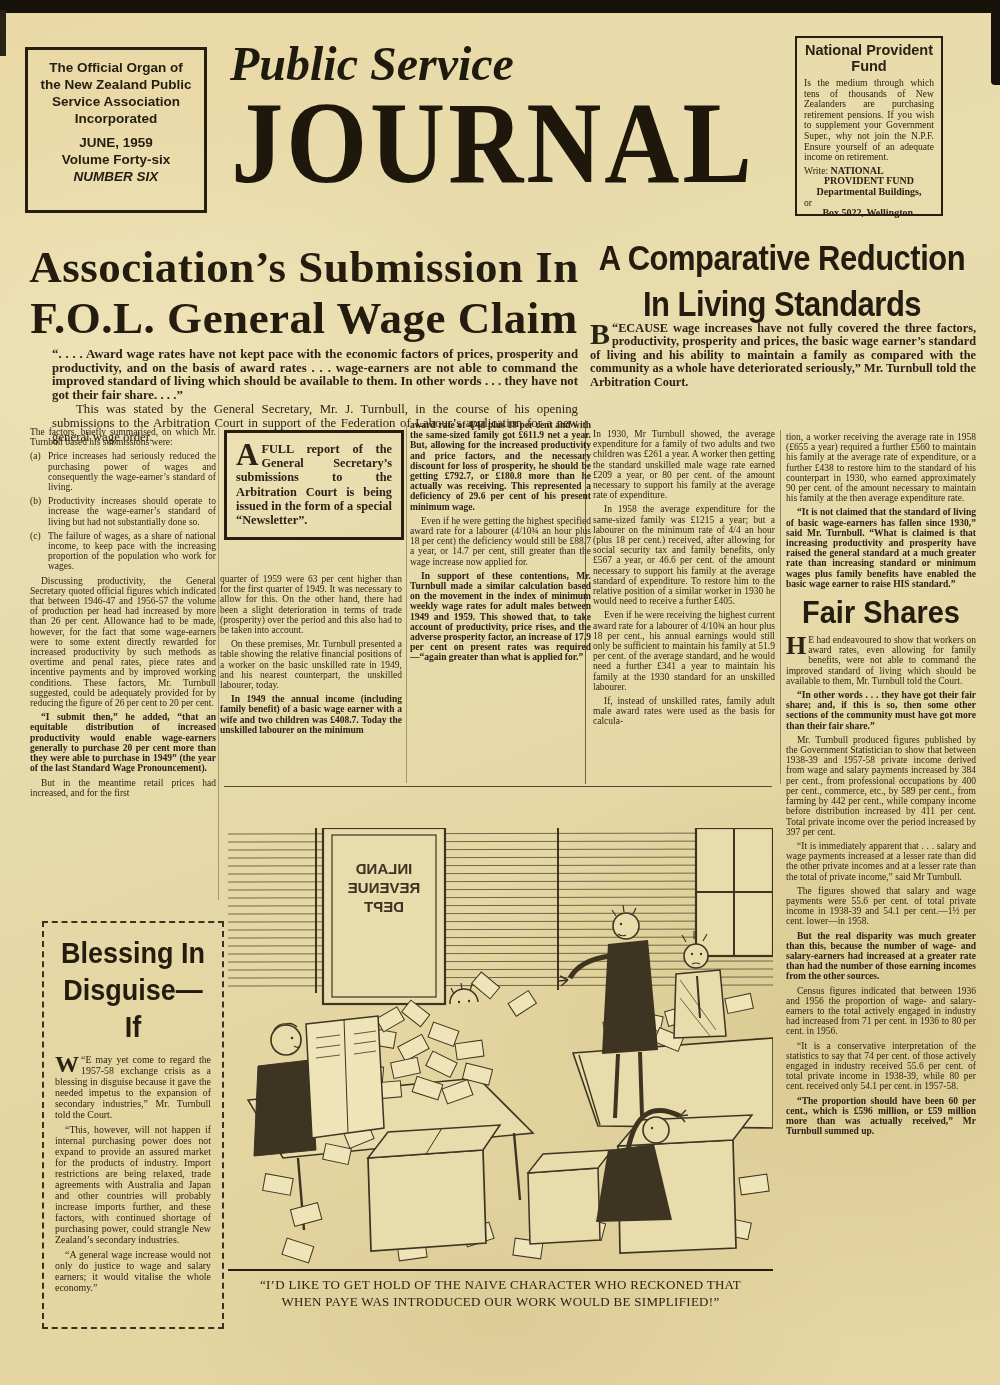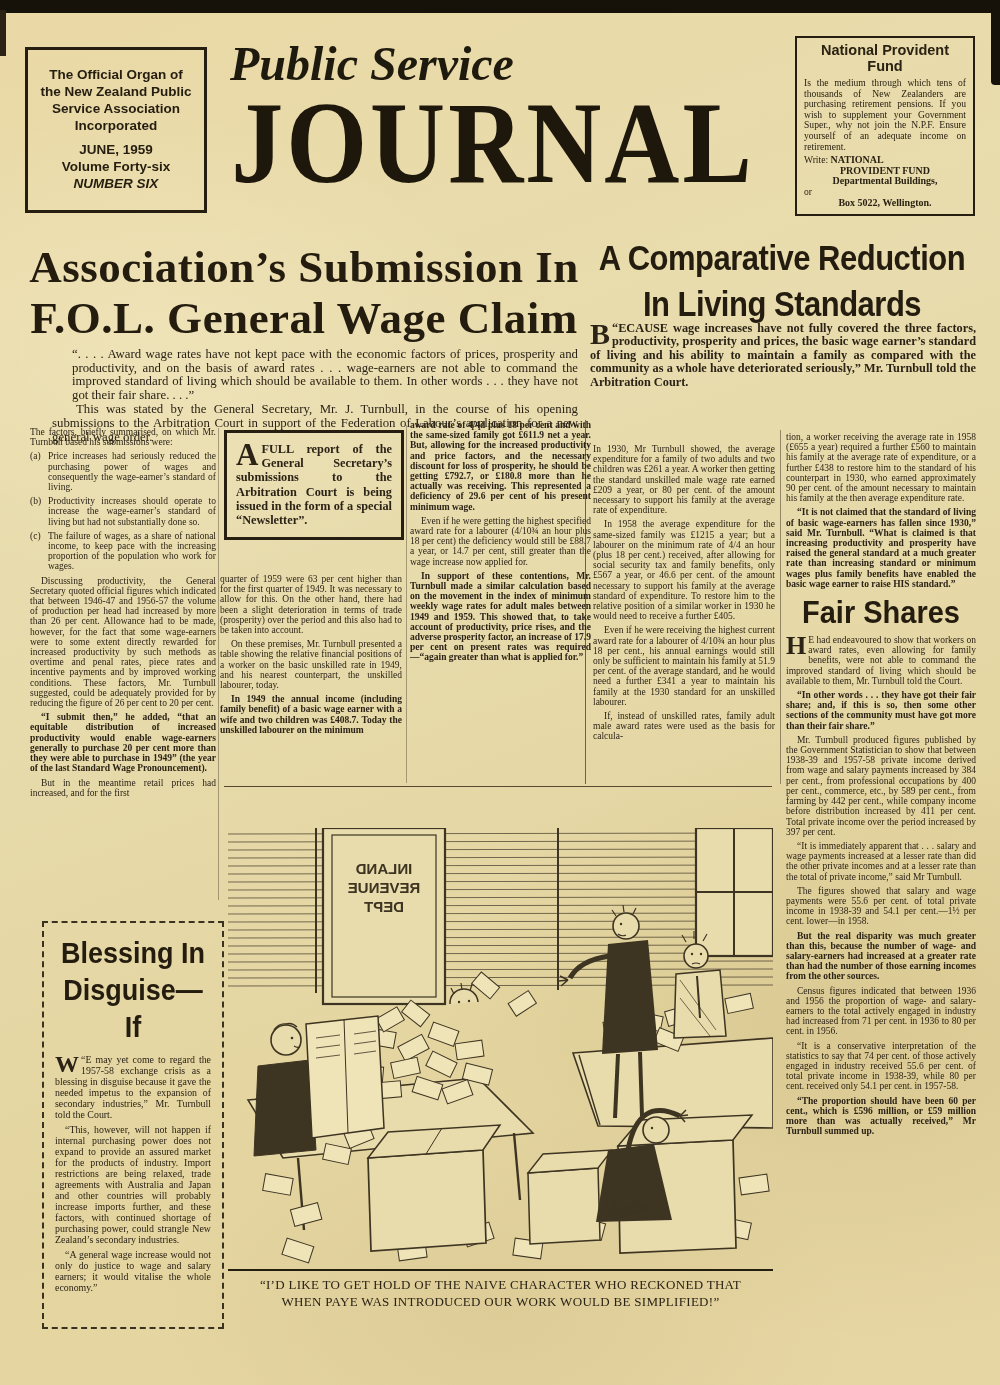--- a/index.html
+++ b/index.html
@@ -12,44 +12,44 @@
       radial-gradient(ellipse 500px 300px at 50% 95%, rgba(150,120,50,.10), transparent 70%),
       linear-gradient(160deg,#ead9a6 0%,#e8dcae 35%,#e4d5a0 70%,#e6d6a4 100%);
   }
   .top-strip{position:absolute;left:0;top:0;width:1000px;height:13px;background:#171209;}
   .smudge-tr{position:absolute;right:0;top:10px;width:9px;height:75px;background:#171209;border-radius:0 0 0 4px;}
   .smudge-tl{position:absolute;left:0;top:10px;width:6px;height:46px;background:#2a2213;}
 
   
   .mast-box{position:absolute;left:25px;top:47px;width:182px;height:166px;border:3px solid #251e11;
     box-sizing:border-box;text-align:center;font-family:"Liberation Sans",sans-serif;font-weight:bold;
-    font-size:13.5px;line-height:17px;padding-top:16px;color:#241d10;}
+    font-size:13.5px;line-height:17px;padding-top:9px;color:#241d10;}
   .mast-box .gap{height:7px;}
   .mast-box .it{font-style:italic;}
   .pub-top{position:absolute;left:230px;top:36px;width:520px;text-align:left;
     font-style:italic;font-weight:bold;font-size:48px;color:#1f1a0e;}
   .pub-main{position:absolute;left:208px;top:76px;width:570px;text-align:center;
     font-weight:bold;font-size:104px;line-height:120px;letter-spacing:3px;color:#1d170c;transform:scaleY(1.12);transform-origin:top;}
-  .npf{position:absolute;left:795px;top:36px;width:180px;height:180px;border:2px solid #251e11;
+  .npf{position:absolute;left:795px;top:36px;width:148px;height:180px;border:2px solid #251e11;
     box-sizing:border-box;padding:5px 7px;font-size:9.6px;line-height:10.6px;color:#2a2212;}
   .npf .t{font-family:"Liberation Sans",sans-serif;font-weight:bold;font-size:14.5px;line-height:15.5px;text-align:center;margin-bottom:4px;}
   .npf .body{text-align:justify;}
   .npf .w{margin-top:3px;}
   .npf .c{text-align:center;}
   .npf b{font-size:10px;}
 
   
   .hl{position:absolute;left:28px;width:552px;text-align:center;font-weight:bold;color:#241c0e;
       font-size:45px;letter-spacing:.5px;}
   .hr-head{position:absolute;left:586px;top:235px;width:392px;text-align:center;
       font-family:"Liberation Sans",sans-serif;font-weight:bold;font-size:31px;line-height:40px;
       color:#241c0e;transform:scaleY(1.15);transform-origin:top;letter-spacing:-0.5px;}
 
   .standfirst{position:absolute;left:52px;top:348px;width:526px;font-size:12.8px;line-height:13.6px;text-align:justify;}
-  .standfirst .q{font-weight:normal;margin-left:20px;}
+  .standfirst .q{font-weight:bold;}
   .standfirst p{margin:0;}
   .standfirst .p2{text-indent:24px;margin-top:1px;}
 
   .rsf{position:absolute;left:590px;top:322px;width:386px;font-weight:bold;font-size:12.3px;line-height:13.4px;text-align:justify;}
   .rsf .dc{float:left;font-size:30px;line-height:24px;padding-right:2px;font-weight:bold;}
 
   
   .col{position:absolute;font-size:9.5px;line-height:10.2px;text-align:justify;color:#2b2316;}
   .col p{margin:0 0 4px;text-indent:11px;}
   .col p.ni{text-indent:0;}
@@ -175,21 +175,21 @@
     <p>On these premises, Mr. Turnbull presented a table showing the relative financial positions of a worker on the basic unskilled rate in 1949, and his nearest counterpart, the unskilled labourer, today.</p>
     <p class="b">In 1949 the annual income (including family benefit) of a basic wage earner with a wife and two children was £408.7. Today the unskilled labourer on the minimum</p>
   </div>
 
   <div class="col" style="left:410px;top:420px;width:181px;">
     <p class="ni b">award rate of 4/4d plus 18 per cent and with the same-sized family got £611.9 net a year. But, allowing for the increased productivity and price factors, and the necessary discount for loss of prosperity, he should be getting £792.7, or £180.8 more than he actually was receiving. This represented a deficiency of 29.6 per cent of his present minimum wage.</p>
     <p>Even if he were getting the highest specified award rate for a labourer (4/10¾ an hour plus 18 per cent) the deficiency would still be £88.7 a year, or 14.7 per cent, still greater than the wage increase now applied for.</p>
     <p class="b">In support of these contentions, Mr. Turnbull made a similar calculation based on the movement in the index of minimum weekly wage rates for adult males between 1949 and 1959. This showed that, to take account of productivity, price rises, and the adverse prosperity factor, an increase of 17.9 per cent on present rates was required—“again greater than what is applied for.”</p>
   </div>
 
-  <div class="col" style="left:593px;top:444px;width:182px;">
+  <div class="col" style="left:593px;top:429px;width:182px;">
     <p class="ni">In 1930, Mr Turnbull showed, the average expenditure for a family of two adults and two children was £261 a year. A worker then getting the standard unskilled male wage rate earned £209 a year, or 80 per cent. of the amount necessary to support his family at the average rate of expenditure.</p>
     <p>In 1958 the average expenditure for the same-sized family was £1215 a year; but a labourer on the minimum rate of 4/4 an hour (plus 18 per cent.) received, after allowing for social security tax and family benefits, only £567 a year, or 46.6 per cent. of the amount necessary to support his family at the average standard of expenditure. To restore him to the relative position of a similar worker in 1930 he would need to receive a further £405.</p>
     <p>Even if he were receiving the highest current award rate for a labourer of 4/10¾ an hour plus 18 per cent., his annual earnings would still only be sufficient to maintain his family at 51.9 per cent. of the average standard, and he would need a further £341 a year to maintain his family at the 1930 standard for an unskilled labourer.</p>
     <p>If, instead of unskilled rates, family adult male award rates were used as the basis for calcula-</p>
   </div>
 
   <div class="col" style="left:786px;top:432px;width:190px;">
     <p class="ni">tion, a worker receiving the average rate in 1958 (£655 a year) required a further £560 to maintain his family at the average rate of expenditure, or a further £438 to restore him to the standard of his counterpart in 1930, who earned approximately 90 per cent. of the amount necessary to maintain his family at the then average expenditure rate.</p>
     <p class="b">“It is not claimed that the standard of living of basic wage-earners has fallen since 1930,” said Mr. Turnbull. “What is claimed is that increasing productivity and prosperity have raised the general standard at a much greater rate than increasing standard or minimum wages plus family benefits have enabled the basic wage earner to raise HIS standard.”</p>
     <div class="fs-head">Fair Shares</div>

